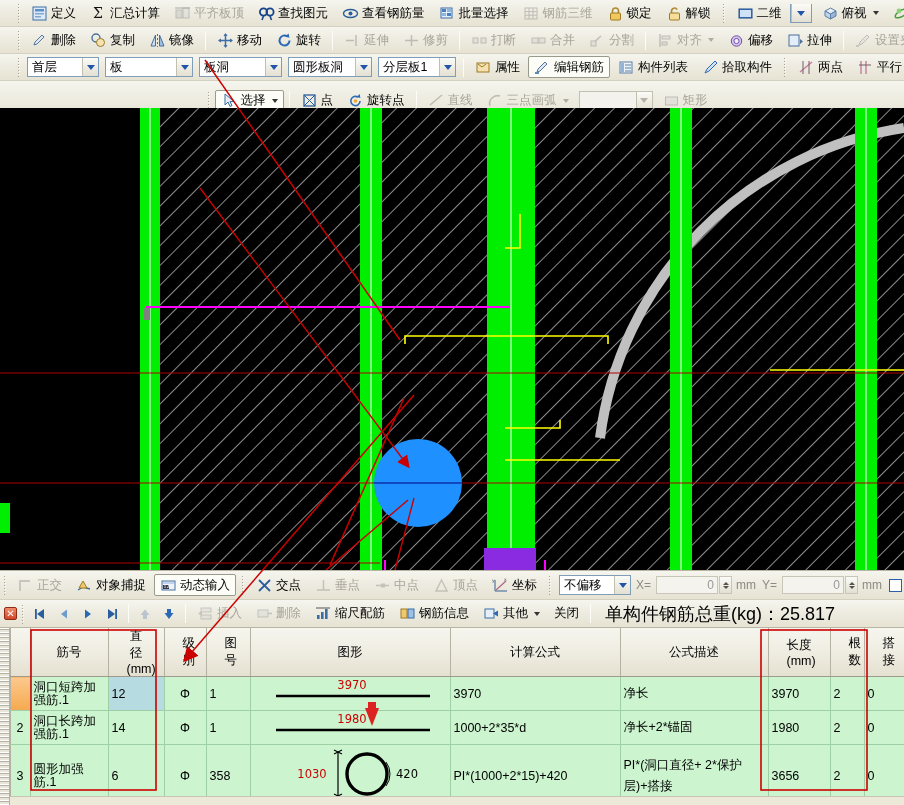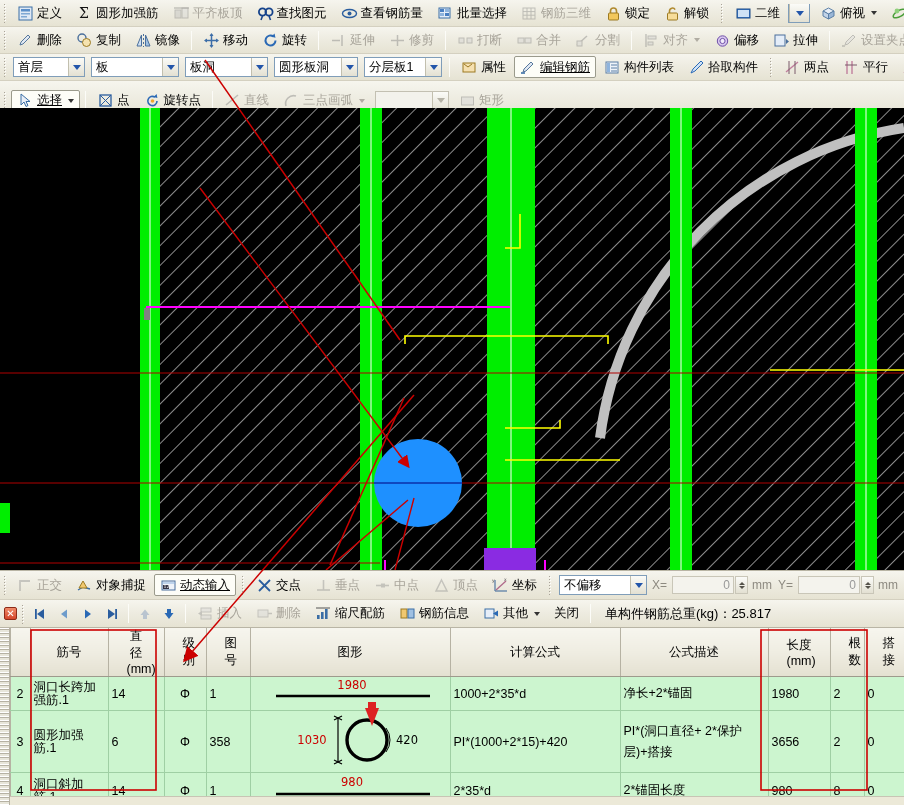--- a/index.html
+++ b/index.html
@@ -12,41 +12,41 @@
     background: #ece9d8;
   }
   #app { width: 904px; height: 805px; position: relative; background: #ece9d8; }
 
   
   .toolbar {
     display: flex; align-items: center;
     height: 27px;
     background: linear-gradient(to bottom,#f6f5ee 0%, #eeece1 45%, #e6e3d3 100%);
     border-bottom: 1px solid #d4d0c0;
-    padding-left: 2px;
+    padding-left: 16px;
     white-space: nowrap;
     overflow: hidden;
   }
-  .toolbar.r4 { height: 40px; }
+  .toolbar.r4 { height: 40px; justify-content: center; }
   .grip {
     width: 4px; height: 20px; margin: 0 3px 0 1px;
     background-image: radial-gradient(#ffffff 35%, transparent 36%),
                       radial-gradient(#a9a398 35%, transparent 36%);
     background-size: 3px 3px, 3px 3px;
     background-position: 1px 1px, 0 0;
     flex: 0 0 auto;
   }
   .tbtn {
     display: inline-flex; align-items: center; gap: 3px;
     height: 22px; padding: 0 5px; margin: 0 1px;
     border: 1px solid transparent; border-radius: 2px;
     color: #000; font-size: 12.5px; cursor: default;
     flex: 0 0 auto;
   }
-  .tbtn.active { border: 1px solid #9a9a8c; background: #fdfdf7; text-decoration: underline; }
+  .tbtn.active { border: 1px solid #9a9a8c; background: #fdfdf7; }
   .tbtn.disabled { color: #a8a49a; }
   .tbtn .lbl { line-height: 1; }
   .sep {
     width: 1px; height: 19px; margin: 0 4px;
     background: #c8c4b4; border-right: 1px solid #fcfcf8;
     flex: 0 0 auto;
   }
   .dotsep {
     width: 4px; height: 20px; margin: 0 4px;
     background-image: radial-gradient(#ffffff 35%, transparent 36%),
@@ -153,21 +153,21 @@
     width: 22px; height: 20px; margin: 0 1px; flex: 0 0 auto;
     display: flex; align-items: center; justify-content: center;
   }
   .closebox {
     width: 13px; height: 13px; margin: 0 3px 0 2px; flex: 0 0 auto;
     background: linear-gradient(to bottom,#f08b6a,#d4452a);
     border: 1px solid #8d2a18; border-radius: 2px;
     color: #fff; font-size: 10px; line-height: 11px; text-align: center;
     font-family: "DejaVu Sans", sans-serif;
   }
-  .totalw { font-size: 13px; color: #000; margin-left: 10px; flex: 0 0 auto; }
+  .totalw { font-size: 18px; color: #000; margin-left: 10px; flex: 0 0 auto; }
 
   
   #tbl-wrap {
     position: absolute; left: 0; top: 628px; width: 904px; height: 177px;
     background: #fff; overflow: hidden;
   }
   table.grid {
     border-collapse: collapse; width: 904px;
     font-size: 12.5px; table-layout: fixed;
   }
@@ -227,21 +227,21 @@
         </span>
       <span class="lbl">定义</span>
     </div>
 
     <div class="tbtn">
       <span class="ico">
           <svg width="17" height="17" viewBox="0 0 17 17">
             <text x="3" y="13" font-family="DejaVu Serif, serif" font-size="14" fill="#111">Σ</text>
           </svg>
         </span>
-      <span class="lbl">圆形加强筋</span>
+      <span class="lbl">汇总计算</span>
     </div>
 
     <div class="tbtn disabled">
       <span class="ico dim">
           <svg width="17" height="17" viewBox="0 0 17 17">
             <rect x="2" y="5" width="6" height="8" fill="#9fc0df" stroke="#5d7e9c"></rect>
             <rect x="9" y="3" width="6" height="10" fill="#c5d8ea" stroke="#5d7e9c"></rect>
             <line x1="1" y1="3" x2="16" y2="3" stroke="#444"></line>
           </svg>
         </span>
@@ -876,21 +876,21 @@
             <line x1="4" y1="13" x2="14" y2="4" stroke="#b06a8a" stroke-width="1.3"></line>
             <text x="0" y="5" font-size="4.5" fill="#555" font-family="DejaVu Sans, sans-serif">y</text>
             <text x="12" y="3.8" font-size="4.5" fill="#555" font-family="DejaVu Sans, sans-serif">x</text>
           </svg>
         </span>
       <span class="lbl">坐标</span>
     </div>
 
     <div class="dotsep"></div>
 
-    <div class="combo" style="width:88px">
+    <div class="combo" style="width:72px">
       <span class="ctext">不偏移</span>
       <span class="cbtn"></span>
     </div>
 
     <span class="unit">X=</span>
     <div class="numfield">0</div>
     <div class="spin">
         <i class="up"></i>
         <i class="dn"></i>
       </div>
@@ -1040,20 +1040,39 @@
           <th>图形</th>
           <th>计算公式</th>
           <th>公式描述</th>
           <th>长度(mm)</th>
           <th>根数</th>
           <th>搭接</th>
         </tr>
       </thead>
       <tbody>
 
+        <tr style="height:30px">
+          <td style="background:#e8e6da;border-right:1px solid #b6b2a3"></td>
+          <td class="rowno sel"></td>
+          <td style="line-height:13px">洞口短跨加强筋.1</td>
+          <td class="dia sel">12</td>
+          <td class="c">Φ</td>
+          <td>1</td>
+          <td>
+            <svg width="196" height="28" viewBox="0 0 196 28">
+              <text x="98" y="11" fill="#cc0000" font-size="11.5" text-anchor="middle" font-family="DejaVu Sans, sans-serif">3970</text>
+              <line x1="22" y1="18" x2="176" y2="18" stroke="#000" stroke-width="2.4"></line>
+            </svg>
+          </td>
+          <td>3970</td>
+          <td>净长</td>
+          <td>3970</td>
+          <td>2</td>
+          <td>0</td>
+        </tr>
 
         <tr style="height:30px">
           <td style="background:#e8e6da;border-right:1px solid #b6b2a3"></td>
           <td class="rowno">2</td>
           <td style="line-height:13px">洞口长跨加强筋.1</td>
           <td class="dia">14</td>
           <td class="c">Φ</td>
           <td>1</td>
           <td>
             <svg width="196" height="28" viewBox="0 0 196 28">

